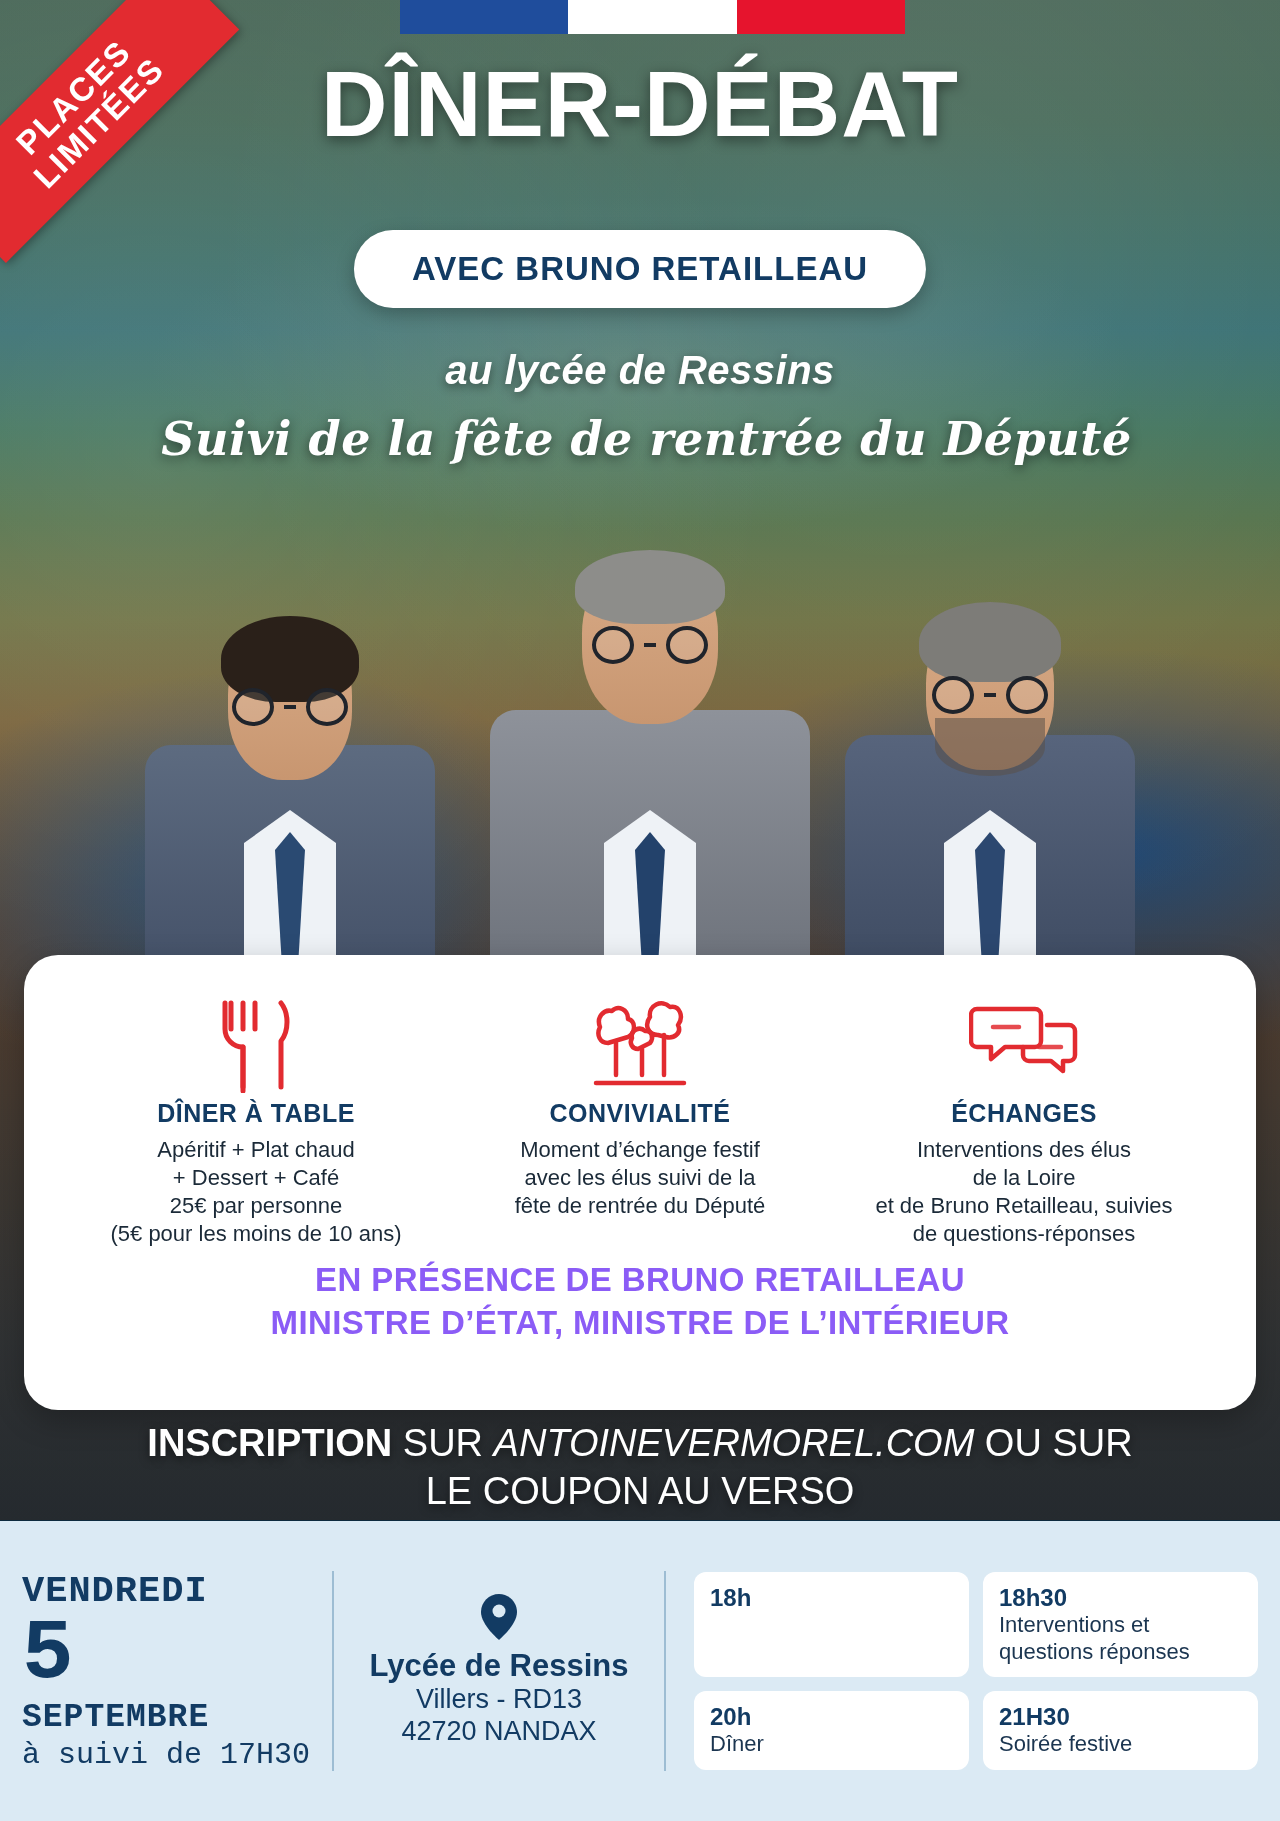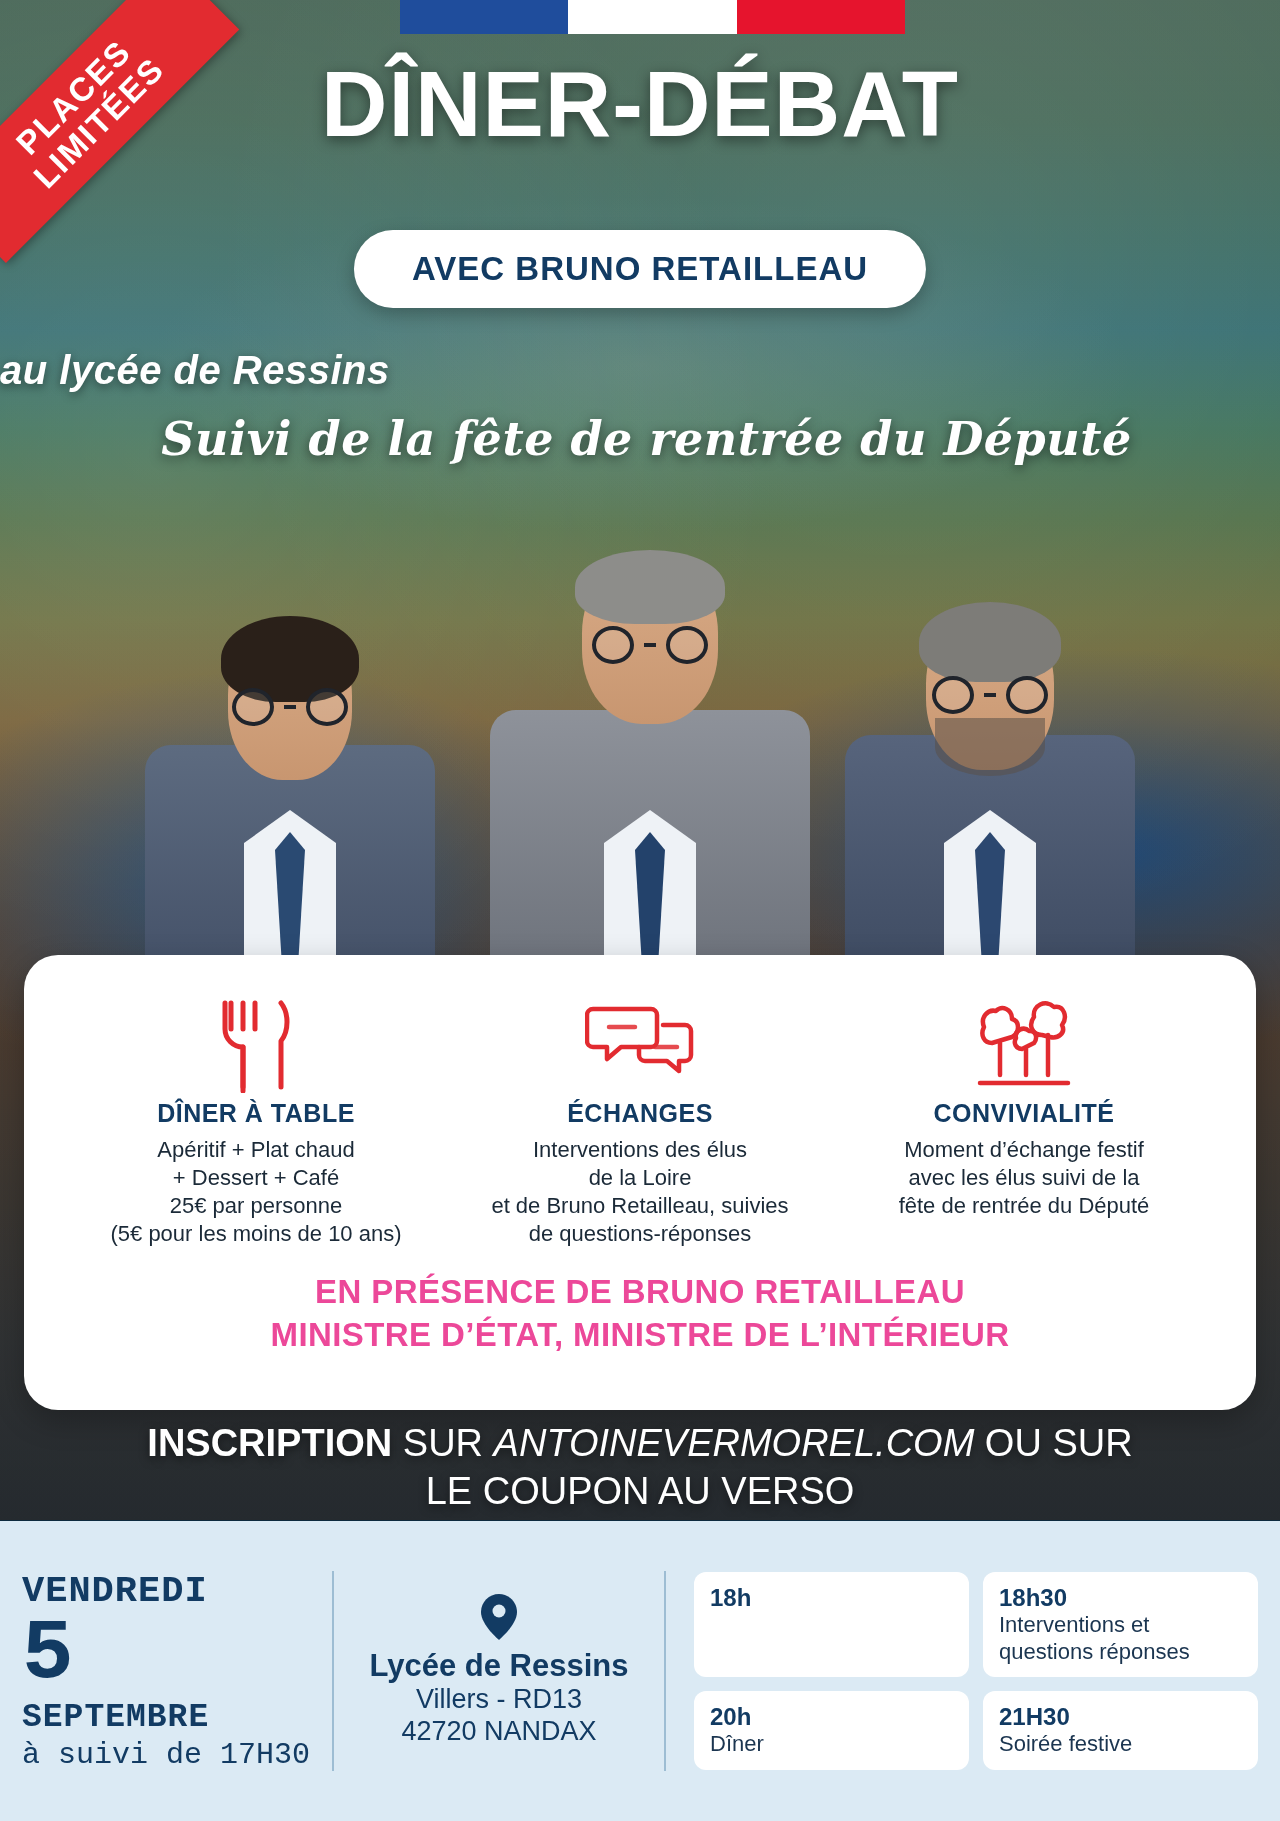--- a/index.html
+++ b/index.html
@@ -120,20 +120,21 @@
     color: #123b63;
     font-weight: 700;
     font-size: 33px;
     letter-spacing: 1px;
     white-space: nowrap;
   }
   .subtitle {
     position: absolute;
     top: 348px;
     width: 100%;
+    text-align: center;
     color: #fff;
     font-size: 40px;
     font-weight: 700;
     font-style: italic;
     letter-spacing: .5px;
     text-shadow: 0 3px 10px rgba(0,0,0,.45);
     z-index: 7;
   }
   .script {
     position: absolute;
@@ -271,23 +272,23 @@
     font-weight: 700;
     letter-spacing: .5px;
     margin-bottom: 8px;
   }
   .col p {
     color: #1b2a38;
     font-size: 22px;
     line-height: 1.28;
   }
   .presence {
-    margin-top: 22px;
-    text-align: center;
-    color: #ec4899;
+    margin-top: 10px;
+    text-align: center;
+    color: #8b5cf6;
     font-weight: 700;
     font-size: 33px;
     line-height: 1.3;
     letter-spacing: .4px;
   }
 
   
   .inscription {
     position: absolute;
     top: 1420px;
@@ -441,52 +442,52 @@
         </div>
         <h3>DÎNER À TABLE</h3>
         <p style="white-space:pre-line">Apéritif + Plat chaud
 + Dessert + Café
 25€ par personne
 (5€ pour les moins de 10 ans)</p>
       </div>
 
       <div class="col">
         <div class="icon">
-          <svg width="110" height="92" viewBox="0 0 110 92" fill="none" stroke="#e22b30" stroke-width="4.5" stroke-linecap="round" stroke-linejoin="round">
-            <path d="M8 10 h58 a6 6 0 0 1 6 6 v26 a6 6 0 0 1 -6 6 h-30 l-14 12 v-12 h-14 a6 6 0 0 1 -6 -6 v-26 a6 6 0 0 1 6 -6 z"></path>
-            <path d="M78 26 h22 a6 6 0 0 1 6 6 v24 a6 6 0 0 1 -6 6 h-6 v10 l-12 -10 h-22 a6 6 0 0 1 -6 -6 v-8"></path>
-            <path d="M24 28 h26" opacity=".85"></path>
-            <path d="M70 48 h22" opacity=".85"></path>
-          </svg>
-        </div>
-        <h3>ÉCHANGES</h3>
-        <p style="white-space:pre-line">Interventions des élus
-de la Loire
-et de Bruno Retailleau, suivies
-de questions-réponses</p>
-      </div>
-
-      <div class="col">
-        <div class="icon">
           <svg width="108" height="92" viewBox="0 0 108 92" fill="none" stroke="#e22b30" stroke-width="4.5" stroke-linecap="round" stroke-linejoin="round">
             <path d="M22 44 c-8 0 -12 -8 -8 -16 c-4 -10 4 -18 12 -16 c6 -6 16 -2 16 8 c8 2 8 14 0 18 z"></path>
             <path d="M30 44 v32"></path>
             <path d="M72 36 c-10 0 -14 -10 -8 -18 c-2 -12 12 -18 20 -10 c10 -2 14 10 8 18 c4 8 -4 14 -12 12 z"></path>
             <path d="M78 36 v40"></path>
             <path d="M52 50 c-6 0 -9 -6 -6 -11 c-2 -8 8 -12 13 -7 c7 -1 9 7 5 12 z"></path>
             <path d="M56 50 v26"></path>
             <path d="M10 84 h88"></path>
           </svg>
         </div>
         <h3>CONVIVIALITÉ</h3>
         <p style="white-space:pre-line">Moment d’échange festif
 avec les élus suivi de la
 fête de rentrée du Député</p>
       </div>
 
+      <div class="col">
+        <div class="icon">
+          <svg width="110" height="92" viewBox="0 0 110 92" fill="none" stroke="#e22b30" stroke-width="4.5" stroke-linecap="round" stroke-linejoin="round">
+            <path d="M8 10 h58 a6 6 0 0 1 6 6 v26 a6 6 0 0 1 -6 6 h-30 l-14 12 v-12 h-14 a6 6 0 0 1 -6 -6 v-26 a6 6 0 0 1 6 -6 z"></path>
+            <path d="M78 26 h22 a6 6 0 0 1 6 6 v24 a6 6 0 0 1 -6 6 h-6 v10 l-12 -10 h-22 a6 6 0 0 1 -6 -6 v-8"></path>
+            <path d="M24 28 h26" opacity=".85"></path>
+            <path d="M70 48 h22" opacity=".85"></path>
+          </svg>
+        </div>
+        <h3>ÉCHANGES</h3>
+        <p style="white-space:pre-line">Interventions des élus
+de la Loire
+et de Bruno Retailleau, suivies
+de questions-réponses</p>
+      </div>
+
     </div>
 
     <div class="presence">
       <div>EN PRÉSENCE DE BRUNO RETAILLEAU</div>
       <div>MINISTRE D’ÉTAT, MINISTRE DE L’INTÉRIEUR</div>
     </div>
   </div>
 
   <div class="inscription">
     <b>INSCRIPTION</b><span> SUR </span><em>ANTOINEVERMOREL.COM</em><span> OU SUR LE COUPON AU VERSO</span>

